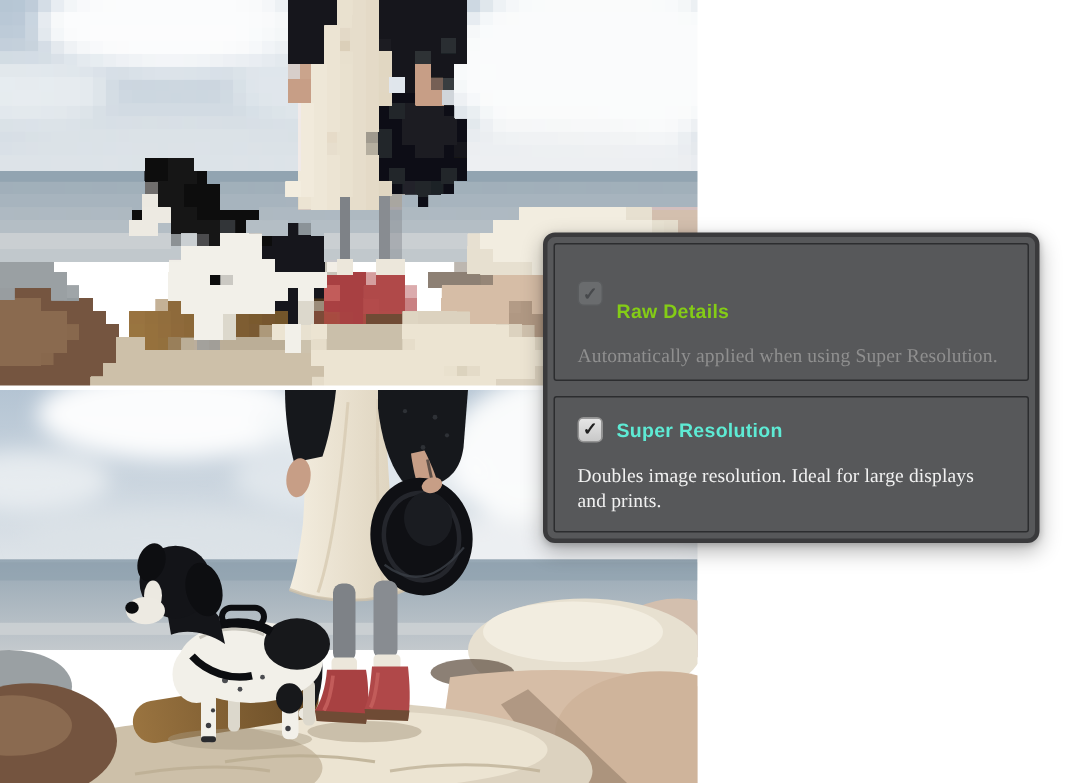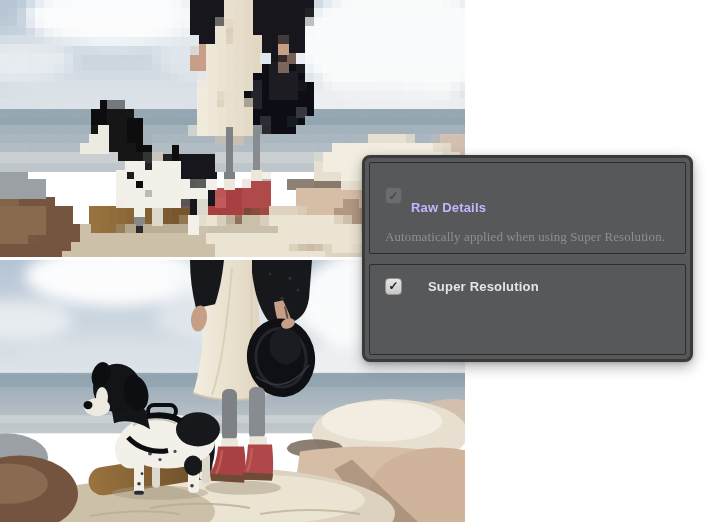--- a/index.html
+++ b/index.html
@@ -26,22 +26,22 @@
   }
   .cb-row { display:flex; align-items:center; gap:9px; }
   .checkbox {
     width:17px; height:17px; box-sizing:border-box; border-radius:4px;
     display:flex; align-items:center; justify-content:center;
     font-size:12px; font-weight:bold; line-height:1; flex:0 0 auto;
   }
   .section.disabled .checkbox { background:#6a6c6e; border:1px solid #5a5c5e; color:#47494c; }
   .section.enabled  .checkbox { background:linear-gradient(#e6e6e6,#c8c8c8); border:1px solid #939393; color:#1f1f1f; }
   .opt-label { font-size:13px; font-weight:bold; letter-spacing:.2px; }
-  .section.disabled .opt-label { color:#c4b5fd;margin-top:24px; }
-  .section.enabled  .opt-label { color:#e5e5e5;margin-left:17px; }
+  .section.disabled .opt-label { color:#84cc16;margin-top:24px; }
+  .section.enabled  .opt-label { color:#5eead4; }
   .opt-desc { margin-top:13px; font-size:13px; line-height:17px; letter-spacing:.1px;font-family:Liberation Serif, serif; }
   .section.disabled .opt-desc { color:#8f8f8f; }
   .section.enabled  .opt-desc { color:#f1f1f1; }
 </style>
 </head>
 <body>
 
 <svg width="0" height="0" style="position:absolute" xmlns="http://www.w3.org/2000/svg" xmlns:xlink="http://www.w3.org/1999/xlink">
   <defs>
     <linearGradient id="skyG" x1="0" y1="0" x2="0" y2="1">
@@ -201,15 +201,16 @@
     <div class="opt-desc">Automatically applied when using Super Resolution.</div>
   </div>
 
   <div class="section enabled">
     <div class="cb-row">
       <div class="checkbox">
         <span>✓</span>
       </div>
       <div class="opt-label">Super Resolution</div>
     </div>
+    <div class="opt-desc">Doubles image resolution. Ideal for large displays and prints.</div>
   </div>
 
 </div>
 
 </body></html>

